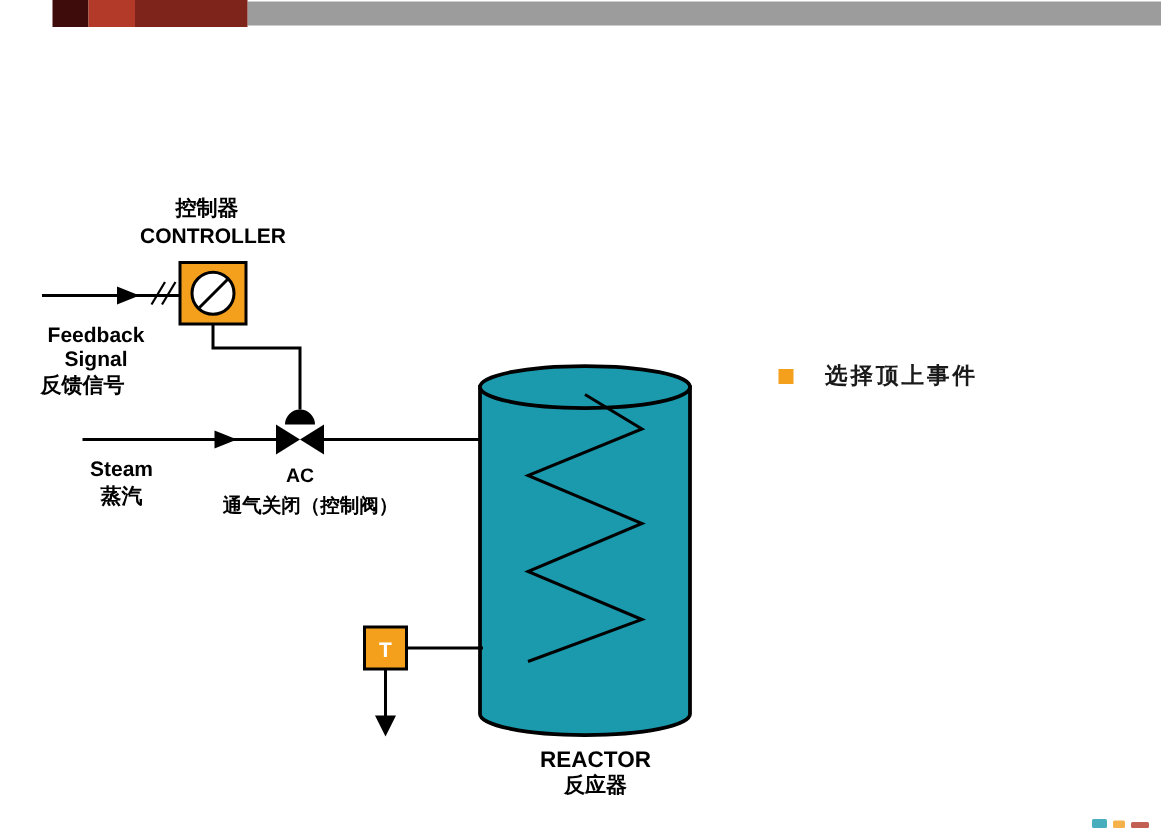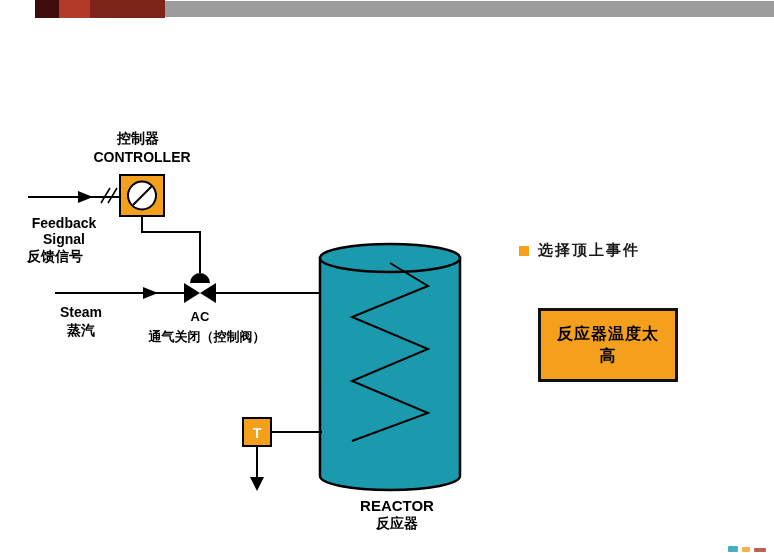--- a/index.html
+++ b/index.html
@@ -20,21 +20,21 @@
   
   .diagram { position:absolute; left:0; top:0; }
   .pline { stroke:#000; stroke-width:2; fill:none; }
   .thin  { stroke:#000; stroke-width:1.5; fill:none; }
   .svg-label { font-weight:bold; fill:#000; font-family:"Liberation Sans", sans-serif; }
   .t13 { font-size:13px; }
   .t14 { font-size:14px; }
   .t15 { font-size:15px; }
 
   
-  .bullet-row { position:absolute; left:519px; top:241px; display:flex; align-items:center; gap:9px; }
+  .bullet-row { position:absolute; left:519px; top:241px; display:flex; align-items:center; gap:21px; }
   .bullet { width:10px; height:10px; background:#F4A01D; }
   .bullet-text { font-size:15px; font-weight:bold; color:#1a1a1a; letter-spacing:2px; }
 
   .event-box {
     position:absolute; left:538px; top:308px; width:140px; height:74px;
     background:#F4A01D; border:3px solid #111;
     display:flex; align-items:center; justify-content:center; text-align:center;
   }
   .event-box span { font-size:16px; font-weight:bold; line-height:1.35; padding:0 14px; letter-spacing:1px; color:#000; }
 
@@ -105,23 +105,20 @@
 
     <text x="397" y="511" text-anchor="middle" class="svg-label t15">REACTOR</text>
     <text x="397" y="528" text-anchor="middle" class="svg-label t14">反应器</text>
   </svg>
 
   <div class="bullet-row">
     <span class="bullet"></span>
     <span class="bullet-text">选择顶上事件</span>
   </div>
 
-  <div class="event-box">
-    <span>反应器温度太高</span>
-  </div>
 
   <div class="footer-logo">
     <i class="fl-1"></i>
     <i class="fl-2"></i>
     <i class="fl-3"></i>
   </div>
 
 </div>
 
 </body></html>

